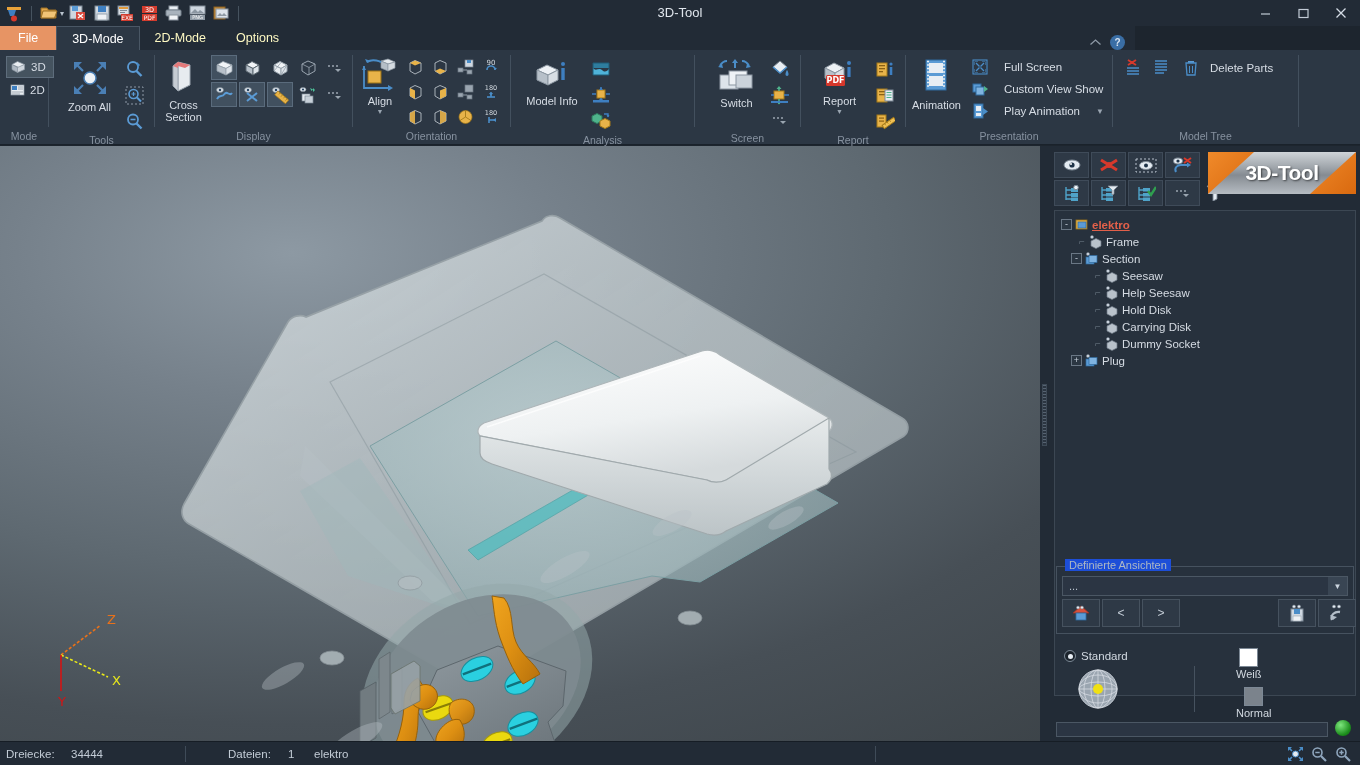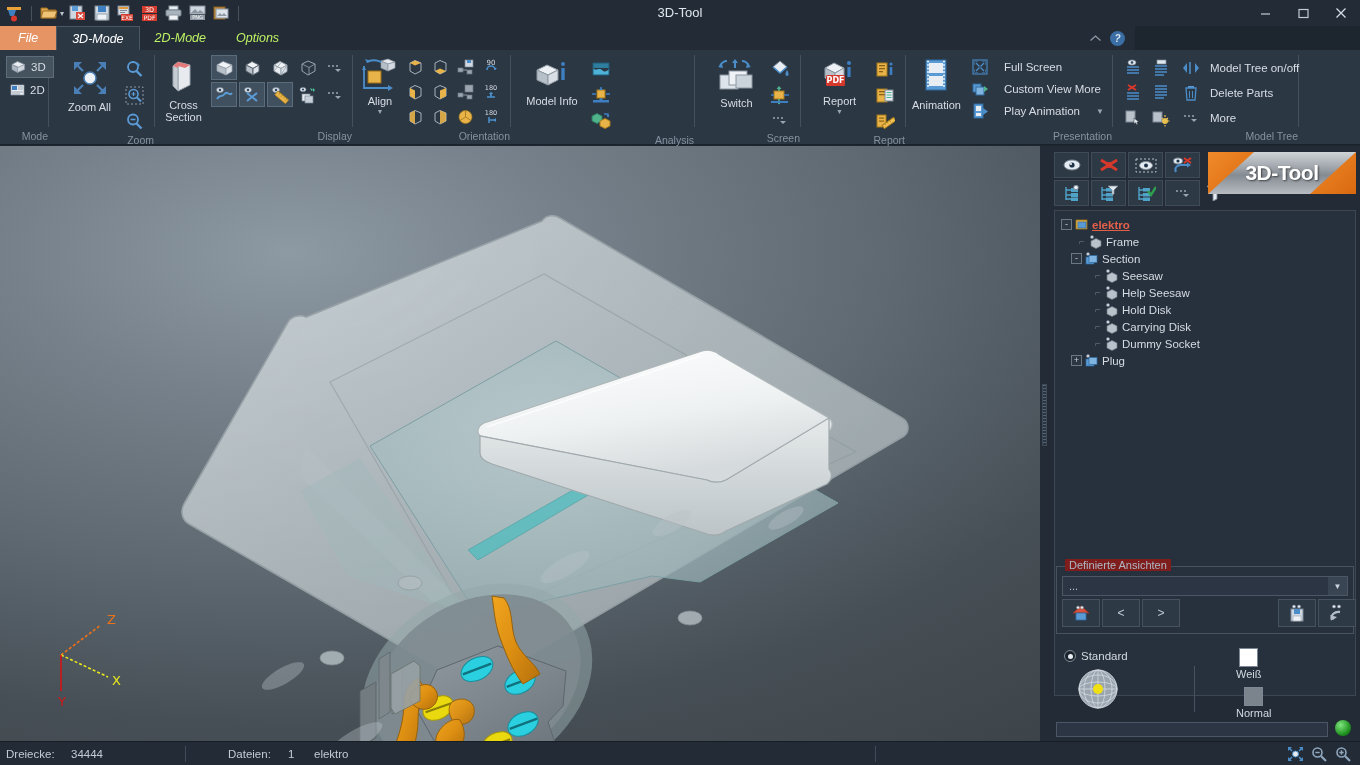--- a/index.html
+++ b/index.html
@@ -34,25 +34,25 @@
   .wbtns { position: absolute; right: 0; top: 0; height: 26px; display: flex; }
   .wbtn {
     width: 38px; height: 26px; display: flex; align-items: center; justify-content: center;
     color: #c2cbd6; font-size: 14px;
   }
 
   
   .tabrow {
     position: absolute; left: 0; top: 26px; width: 1135px; height: 24px;
     background: #222b36;
-    display: flex;  font-style: italic;
+    display: flex; align-items: flex-end;
   }
   .tab {
     height: 24px; line-height: 24px; padding: 0 15px; font-size: 12.5px;
-    color: #bef264;
+    color: #fef9c3;
   }
   .tab.file { background: #e79464; color: #ffffff; padding: 0 18px; }
   .tab.active {
     background: #2c3744; color: #ffffff;
     border-left: 1px solid #4a5765; border-right: 1px solid #4a5765; border-top: 1px solid #4a5765;
   }
   .tabrow-right { margin-left: auto; display: flex; align-items: center; gap: 8px; padding-right: 10px; }
   .chev-up { color: #8d99a6; font-size: 11px; }
   .helpbtn {
     width: 15px; height: 15px; border-radius: 50%;
@@ -63,21 +63,21 @@
   
   .ribbon {
     position: absolute; left: 0; top: 50px; width: 1360px; height: 95px;
     background: #2c3744;
     border-bottom: 1px solid #1a222b;
     display: flex;
   }
   .rgroup { position: relative; height: 95px; display: flex; flex-direction: column; }
   .rgroup-body { flex: 1; display: flex; align-items: flex-start; padding: 4px 6px 0 6px; }
   .rgroup-label {
-    height: 15px; line-height: 13px; text-align: right;
+    height: 15px; line-height: 13px; text-align: center;
     font-size: 10.5px; color: #8792a0;
   }
   .rsep { width: 1px; height: 72px; background: #43505e; margin-top: 5px; align-self: flex-start; }
 
   .bigbtn {
     width: 58px; display: flex; flex-direction: column; align-items: center;
     padding-top: 4px; cursor: default;
   }
   .bigbtn .lbl { font-size: 11px; color: #d7dde5; text-align: center; line-height: 12px; margin-top: 3px; }
   .bigbtn .dd { font-size: 7px; color: #9aa5b1; margin-top: 1px; }
@@ -167,21 +167,21 @@
   }
   .tnode .dots { width: 14px; flex: none; text-align: center; color: #5c6874; font-size: 10px; }
   .tnode .pico { width: 14px; flex: none; margin-right: 3px; display:flex; align-items:center; }
   .tnode.root .cap { color: #e2604a; font-weight: bold; text-decoration: underline; }
 
   .grp {
     position: absolute; border: 1px solid #46525f;
   }
   .grp > legend, .grp-title {
     position: absolute; top: -8px; left: 8px; padding: 0 4px;
-    background: #7f1d1d; font-size: 11px; color: #aeb8c3;
+    background: #1d4ed8; font-size: 11px; color: #aeb8c3;
   }
 
   .combo {
     position: absolute; height: 20px; background: #2b3543; border: 1px solid #4b5764;
     display: flex; align-items: center; padding-left: 6px; font-size: 11px; color: #b8c2cd;
   }
   .combo .arrow {
     position: absolute; right: 0; top: 0; width: 19px; height: 18px;
     background: #394553; display: flex; align-items: center; justify-content: center;
     color: #cdd6e0; font-size: 8px;
@@ -412,21 +412,21 @@
           </div>
           <div class="icobtn" style="width:26px;height:24px">
             <svg width="19" height="19" viewBox="0 0 19 19">
               <circle cx="8" cy="7.5" r="5" fill="none" stroke="#5b9bd5" stroke-width="1.8"></circle>
               <path d="M5.5 7.5h5" stroke="#5b9bd5" stroke-width="1.6"></path>
               <path d="M11.5 11.5l5 5" stroke="#5b9bd5" stroke-width="2.4"></path>
             </svg>
           </div>
         </div>
       </div>
-      <div class="rgroup-label">Zoom</div>
+      <div class="rgroup-label">Tools</div>
     </div>
     <div class="rsep"></div>
 
     <div class="rgroup" style="width:197px">
       <div class="rgroup-body" style="padding-left:8px">
         <div class="bigbtn" style="width:60px">
           <span class="ic">
             <svg width="38" height="38" viewBox="0 0 38 38">
               <path d="M13 4l12 3v20l-12 6z" fill="#e7ebef" stroke="#9aa4ae"></path>
               <path d="M13 4l-5 4v20l5 5z" fill="#c6ccd3" stroke="#9aa4ae"></path>
@@ -810,21 +810,21 @@
             <span class="cap">Full Screen</span>
           </div>
           <div class="textbtn">
             <span class="ic">
               <svg width="16" height="16" viewBox="0 0 16 16">
                 <rect x="1" y="3" width="8" height="8" fill="#5b9bd5" stroke="#2f6a9e"></rect>
                 <rect x="4" y="6" width="8" height="8" fill="#7fb3e0" stroke="#2f6a9e"></rect>
                 <path d="M12 5l4 3-4 3z" fill="#4fb38c"></path>
               </svg>
             </span>
-            <span class="cap">Custom View More</span>
+            <span class="cap">Custom View Show</span>
           </div>
           <div class="textbtn">
             <span class="ic">
               <svg width="16" height="16" viewBox="0 0 16 16">
                 <rect x="2" y="1" width="9" height="14" fill="#5b9bd5" stroke="#2f6a9e"></rect>
                 <rect x="4" y="3" width="5" height="5" fill="#e8eef4"></rect>
                 <rect x="4" y="10" width="5" height="3" fill="#e8eef4"></rect>
                 <path d="M11 5l5 3.5-5 3.5z" fill="#4a8dc8"></path>
               </svg>
             </span>
@@ -836,84 +836,38 @@
       <div class="rgroup-label">Presentation</div>
     </div>
     <div class="rsep"></div>
 
     <div class="rgroup" style="width:185px">
       <div class="rgroup-body" style="padding-left:6px">
         <div style="display:flex;flex-direction:column;padding-top:1px">
           <div style="display:flex">
             <div class="icobtn" style="width:26px;height:23px">
               <svg width="18" height="18" viewBox="0 0 18 18">
-                <ellipse cx="8" cy="3.5" rx="4" ry="2.6" fill="#dfe6ed" stroke="#7d8995" stroke-width=".7"></ellipse>
-                <circle cx="8" cy="3.5" r="1.3" fill="#2d4a66"></circle>
-                <path d="M3 8h12M3 11h12M3 14h12" stroke="#4a8dc8" stroke-width="1.5"></path>
-              </svg>
-            </div>
-            <div class="icobtn" style="width:26px;height:23px">
-              <svg width="18" height="18" viewBox="0 0 18 18">
-                <rect x="5" y="1" width="9" height="4" fill="#dfe6ed" stroke="#7d8995" stroke-width=".7"></rect>
-                <path d="M3 7h12M3 10h12M3 13h12M3 16h9" stroke="#4a8dc8" stroke-width="1.5"></path>
-              </svg>
-            </div>
-            <div class="icobtn" style="width:30px;height:23px">
-              <svg width="18" height="14" viewBox="0 0 18 14">
-                <path d="M5 2L1 7l4 5z" fill="#4a8dc8"></path>
-                <path d="M8 1v12" stroke="#4a8dc8" stroke-width="1.6"></path>
-                <path d="M13 2l4 5-4 5z" fill="#4a8dc8"></path>
-              </svg>
-            </div>
-            <div style="display:flex;align-items:center;font-size:11.5px;color:#d7dde5;padding-left:3px;white-space:nowrap">Model Tree on/off</div>
-          </div>
-          <div style="display:flex">
-            <div class="icobtn" style="width:26px;height:23px">
-              <svg width="18" height="18" viewBox="0 0 18 18">
                 <path d="M4 1l8 5M12 1L4 6" stroke="#d6392c" stroke-width="2"></path>
                 <circle cx="8" cy="3.5" r="1.6" fill="#d6392c"></circle>
                 <path d="M3 9h12M3 12h12M3 15h12" stroke="#4a8dc8" stroke-width="1.5"></path>
               </svg>
             </div>
             <div class="icobtn" style="width:26px;height:23px">
               <svg width="18" height="18" viewBox="0 0 18 18">
                 <path d="M3 2h12M3 5h12M3 8h12M3 11h12M3 14h9" stroke="#4a8dc8" stroke-width="1.5"></path>
               </svg>
             </div>
             <div class="icobtn" style="width:30px;height:23px">
               <svg width="16" height="16" viewBox="0 0 16 16">
                 <path d="M5 1h6v2H5z" fill="#5b9bd5"></path>
                 <path d="M3 3h10l-1 12H4z" fill="none" stroke="#4a8dc8" stroke-width="1.3"></path>
                 <path d="M6.5 6v7M9.5 6v7" stroke="#4a8dc8" stroke-width="1"></path>
               </svg>
             </div>
             <div style="display:flex;align-items:center;font-size:11.5px;color:#d7dde5;padding-left:3px;white-space:nowrap">Delete Parts</div>
-          </div>
-          <div style="display:flex">
-            <div class="icobtn" style="width:26px;height:23px">
-              <svg width="18" height="18" viewBox="0 0 18 18">
-                <rect x="2" y="2" width="9" height="11" fill="#b9c2cb" stroke="#7d8995"></rect>
-                <path d="M10 9l5 4-5 1z" fill="#1f2a35"></path>
-                <path d="M10 9v6l1.7-1.3 1 2 1.2-.6-1-2L15 13z" fill="#e9eef3" stroke="#1f2a35" stroke-width=".5"></path>
-              </svg>
-            </div>
-            <div class="icobtn" style="width:26px;height:23px">
-              <svg width="18" height="18" viewBox="0 0 18 18">
-                <rect x="1" y="3" width="9" height="10" fill="#b9c2cb" stroke="#7d8995"></rect>
-                <circle cx="13" cy="12" r="3" fill="#e8c04f"></circle>
-                <path d="M13 6v2M17.5 12h-1.5M13 16v1.5M9.8 8.8l1 1M16 8.8l-1 1" stroke="#e8c04f" stroke-width="1.2"></path>
-              </svg>
-            </div>
-            <div class="icobtn" style="width:30px;height:23px">
-              <svg width="18" height="14" viewBox="0 0 18 14">
-                <path d="M2 5h2M6 5h2M10 5h2" stroke="#9aa5b0" stroke-width="1.4"></path>
-                <path d="M9 8l3 3 3-3z" fill="#9aa5b0"></path>
-              </svg>
-            </div>
-            <div style="display:flex;align-items:center;font-size:11.5px;color:#d7dde5;padding-left:3px;white-space:nowrap">More</div>
           </div>
         </div>
       </div>
       <div class="rgroup-label">Model Tree</div>
     </div>
     <div class="rsep"></div>
   </div>
 
   <div class="viewport">
     <svg width="1040" height="595" viewBox="0 0 1040 595">

